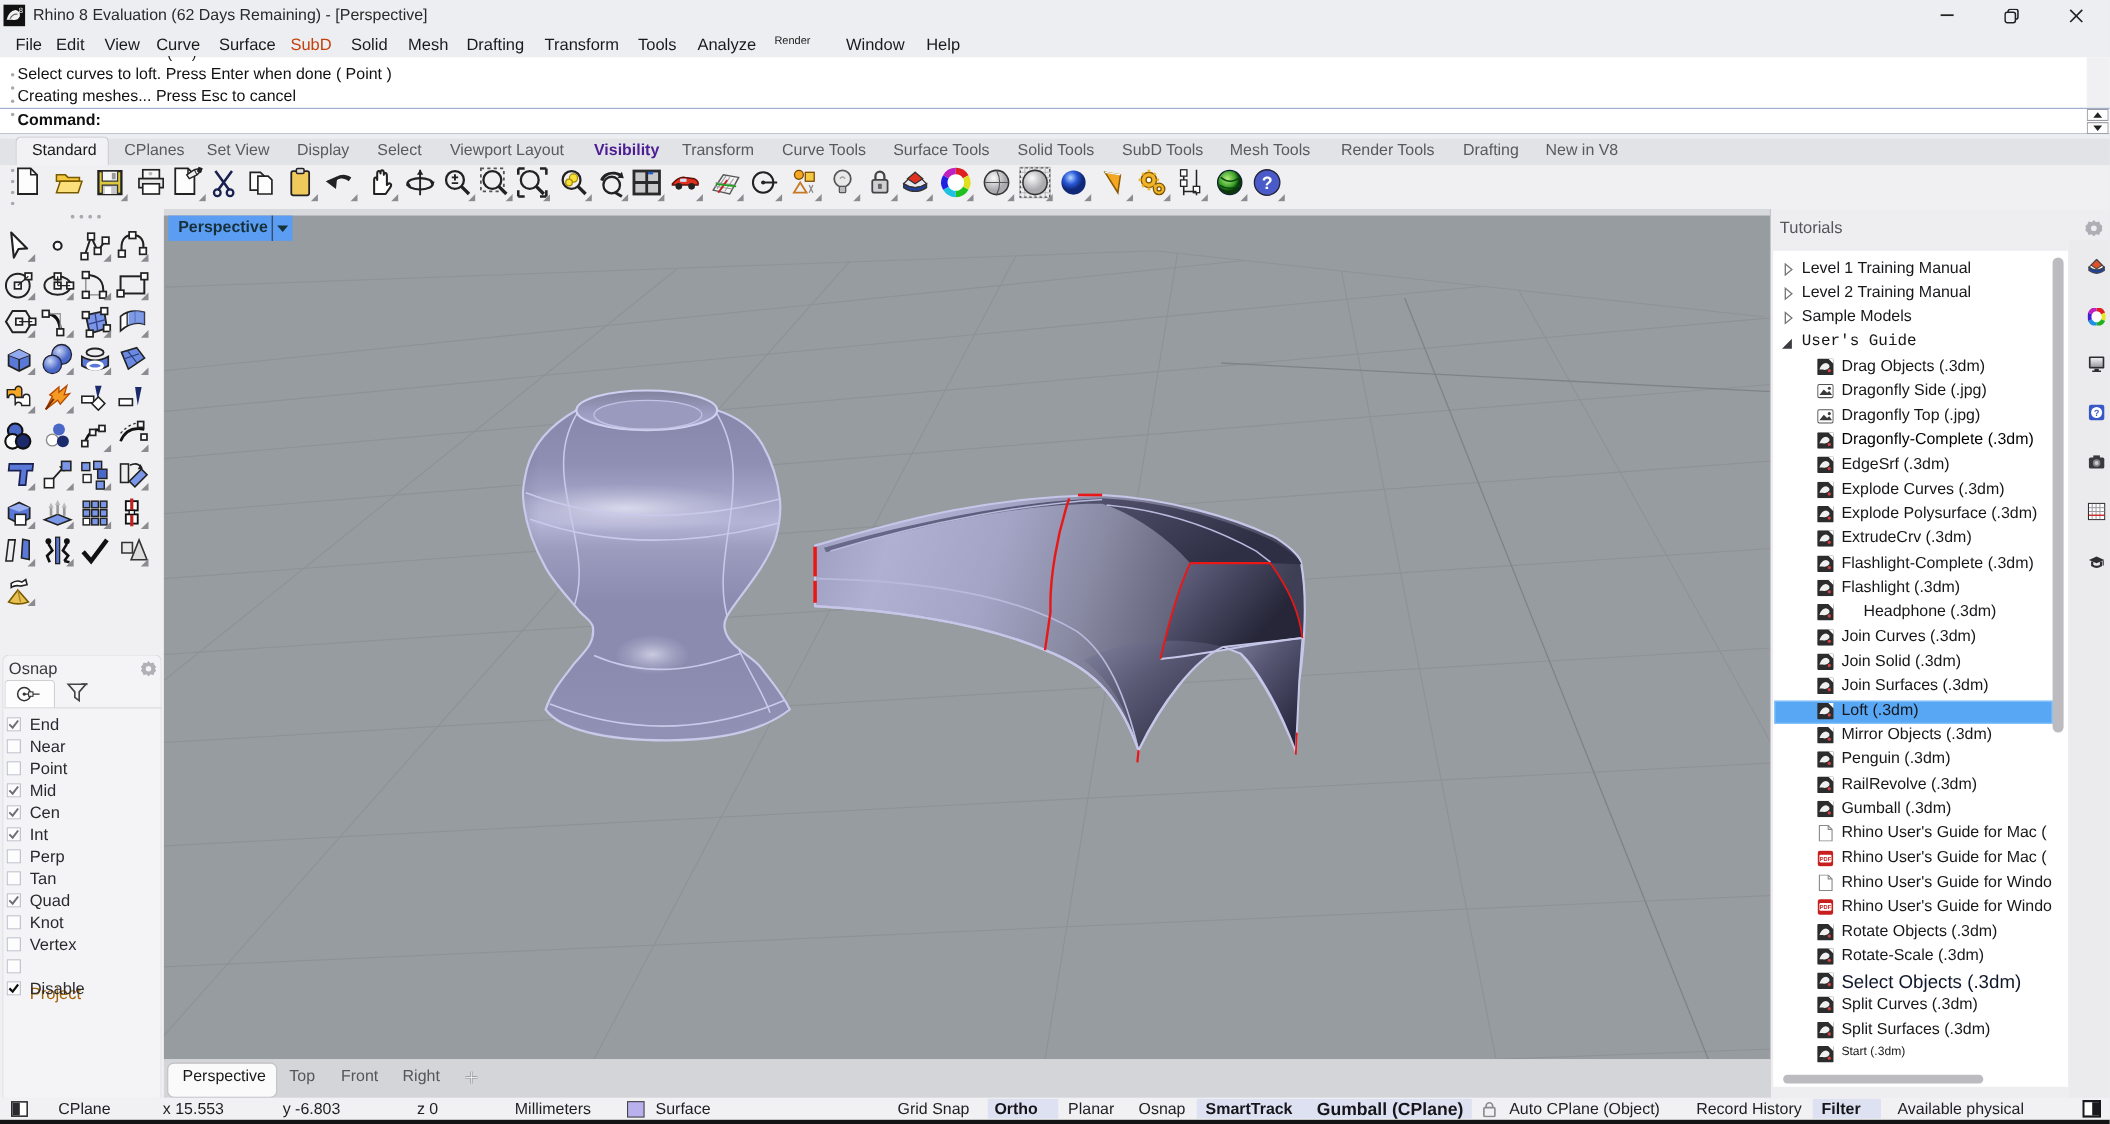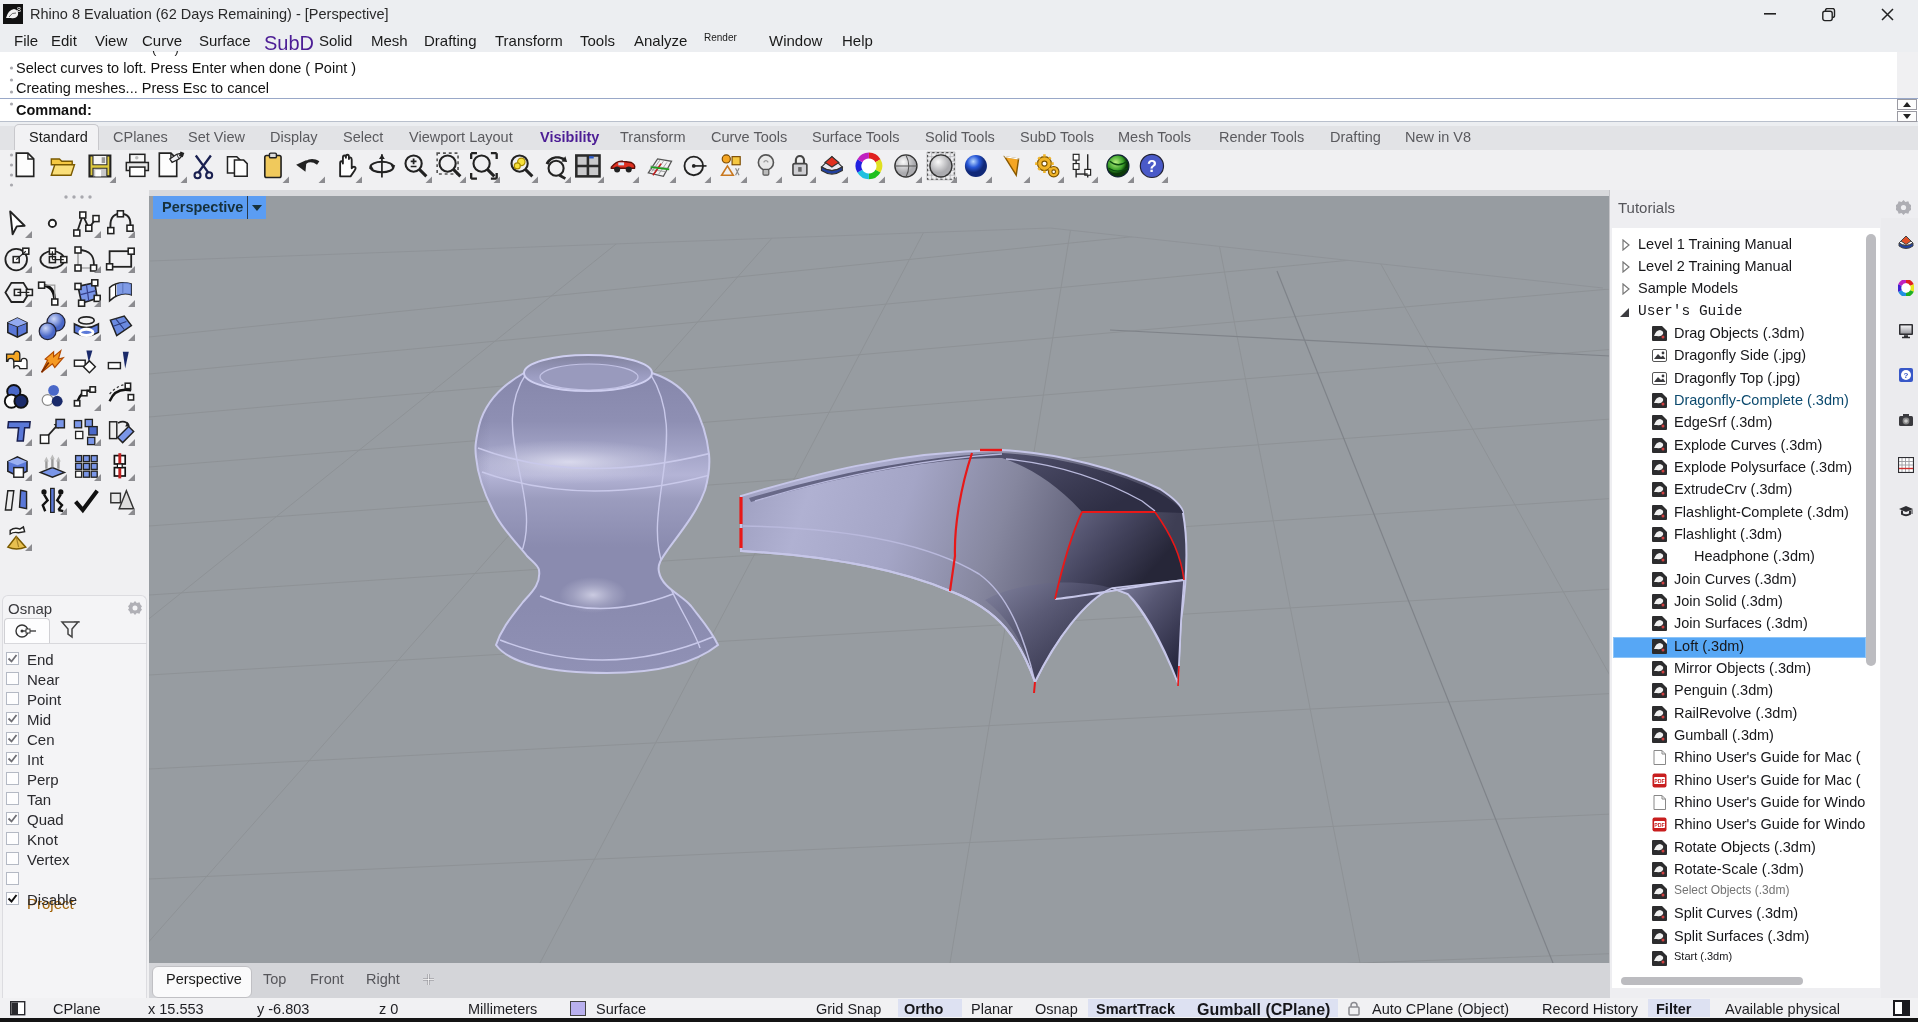--- a/index.html
+++ b/index.html
@@ -25,21 +25,21 @@
     </svg>
 <svg class="abs" style="left:1881px;top:8px;" width="14" height="14" viewBox="0 0 14 14">
       <path d="M1 1 L12 12 M12 1 L1 12" stroke="#222" stroke-width="1.5"></path>
     </svg>
 <div class="abs" style="left:0px;top:28px;width:1918px;height:24px;background:#eceef1;"></div>
 <div class="abs tx" style="left:14px;top:32px;font-size:15px;color:#1a1a1a;font-weight:normal;">File</div>
 <div class="abs tx" style="left:51px;top:32px;font-size:15px;color:#1a1a1a;font-weight:normal;">Edit</div>
 <div class="abs tx" style="left:95px;top:32px;font-size:15px;color:#1a1a1a;font-weight:normal;">View</div>
 <div class="abs tx" style="left:142px;top:32px;font-size:15px;color:#1a1a1a;font-weight:normal;">Curve</div>
 <div class="abs tx" style="left:199px;top:32px;font-size:15px;color:#1a1a1a;font-weight:normal;">Surface</div>
-<div class="abs tx" style="left:264px;top:32px;font-size:20px;color:#4c1d95;font-weight:normal;">SubD</div>
+<div class="abs tx" style="left:264px;top:32px;font-size:15px;color:#c2410c;font-weight:normal;">SubD</div>
 <div class="abs tx" style="left:319px;top:32px;font-size:15px;color:#1a1a1a;font-weight:normal;">Solid</div>
 <div class="abs tx" style="left:371px;top:32px;font-size:15px;color:#1a1a1a;font-weight:normal;">Mesh</div>
 <div class="abs tx" style="left:424px;top:32px;font-size:15px;color:#1a1a1a;font-weight:normal;">Drafting</div>
 <div class="abs tx" style="left:495px;top:32px;font-size:15px;color:#1a1a1a;font-weight:normal;">Transform</div>
 <div class="abs tx" style="left:580px;top:32px;font-size:15px;color:#1a1a1a;font-weight:normal;">Tools</div>
 <div class="abs tx" style="left:634px;top:32px;font-size:15px;color:#1a1a1a;font-weight:normal;">Analyze</div>
 <div class="abs tx" style="left:704px;top:32px;font-size:10px;color:#1a1a1a;font-weight:normal;">Render</div>
 <div class="abs tx" style="left:769px;top:32px;font-size:15px;color:#1a1a1a;font-weight:normal;">Window</div>
 <div class="abs tx" style="left:842px;top:32px;font-size:15px;color:#1a1a1a;font-weight:normal;">Help</div>
 <div class="abs" style="left:0px;top:52px;width:1918px;height:70px;background:#ffffff;border-bottom:1px solid #b9c0cc;"></div>
@@ -988,21 +988,21 @@
       <path d="M2 11 L6 6 L9 9 L11 7.5 L13.5 11 Z" fill="#3a3a3e"></path>
       <circle cx="11" cy="5" r="1.4" fill="#3a3a3e"></circle>
     </svg>
     <div class="abs tx" style="left:1674px;top:370px;font-size:14.5px;color:#17171a;font-weight:normal;">Dragonfly Top (.jpg)</div>
 <svg class="abs" style="left:1652px;top:393px;" width="15" height="15" viewBox="0 0 15 15">
       <rect x="0" y="0" width="15" height="15" rx="1" fill="#2c2c2e"></rect>
       <path d="M10 0 h5 v5 z" fill="#ffffff"></path>
       <path d="M2 10 Q4 4 8 4 Q12 5 11 8 Q9 11 5 10 Z" fill="#f0f0f0"></path>
       <circle cx="11" cy="11" r="1.5" fill="#d04040"></circle>
     </svg>
-    <div class="abs tx" style="left:1674px;top:392px;font-size:14.5px;color:#0c4a6e;font-weight:normal;">Dragonfly-Complete (.3dm)</div>
+    <div class="abs tx" style="left:1674px;top:392px;font-size:14.5px;color:#000000;font-weight:normal;">Dragonfly-Complete (.3dm)</div>
 <svg class="abs" style="left:1652px;top:415px;" width="15" height="15" viewBox="0 0 15 15">
       <rect x="0" y="0" width="15" height="15" rx="1" fill="#2c2c2e"></rect>
       <path d="M10 0 h5 v5 z" fill="#ffffff"></path>
       <path d="M2 10 Q4 4 8 4 Q12 5 11 8 Q9 11 5 10 Z" fill="#f0f0f0"></path>
       <circle cx="11" cy="11" r="1.5" fill="#d04040"></circle>
     </svg>
     <div class="abs tx" style="left:1674px;top:414px;font-size:14.5px;color:#17171a;font-weight:normal;">EdgeSrf (.3dm)</div>
 <svg class="abs" style="left:1652px;top:438px;" width="15" height="15" viewBox="0 0 15 15">
       <rect x="0" y="0" width="15" height="15" rx="1" fill="#2c2c2e"></rect>
       <path d="M10 0 h5 v5 z" fill="#ffffff"></path>
@@ -1137,21 +1137,21 @@
       <path d="M2 10 Q4 4 8 4 Q12 5 11 8 Q9 11 5 10 Z" fill="#f0f0f0"></path>
       <circle cx="11" cy="11" r="1.5" fill="#d04040"></circle>
     </svg>
     <div class="abs tx" style="left:1674px;top:861px;font-size:14.5px;color:#17171a;font-weight:normal;">Rotate-Scale (.3dm)</div>
 <svg class="abs" style="left:1652px;top:884px;" width="15" height="15" viewBox="0 0 15 15">
       <rect x="0" y="0" width="15" height="15" rx="1" fill="#2c2c2e"></rect>
       <path d="M10 0 h5 v5 z" fill="#ffffff"></path>
       <path d="M2 10 Q4 4 8 4 Q12 5 11 8 Q9 11 5 10 Z" fill="#f0f0f0"></path>
       <circle cx="11" cy="11" r="1.5" fill="#d04040"></circle>
     </svg>
-    <div class="abs tx" style="left:1674px;top:883px;font-size:12px;color:#737373;font-weight:normal;">Select Objects (.3dm)</div>
+    <div class="abs tx" style="left:1674px;top:883px;font-size:17px;color:#0f172a;font-weight:normal;">Select Objects (.3dm)</div>
 <svg class="abs" style="left:1652px;top:906px;" width="15" height="15" viewBox="0 0 15 15">
       <rect x="0" y="0" width="15" height="15" rx="1" fill="#2c2c2e"></rect>
       <path d="M10 0 h5 v5 z" fill="#ffffff"></path>
       <path d="M2 10 Q4 4 8 4 Q12 5 11 8 Q9 11 5 10 Z" fill="#f0f0f0"></path>
       <circle cx="11" cy="11" r="1.5" fill="#d04040"></circle>
     </svg>
     <div class="abs tx" style="left:1674px;top:905px;font-size:14.5px;color:#17171a;font-weight:normal;">Split Curves (.3dm)</div>
 <svg class="abs" style="left:1652px;top:929px;" width="15" height="15" viewBox="0 0 15 15">
       <rect x="0" y="0" width="15" height="15" rx="1" fill="#2c2c2e"></rect>
       <path d="M10 0 h5 v5 z" fill="#ffffff"></path>

